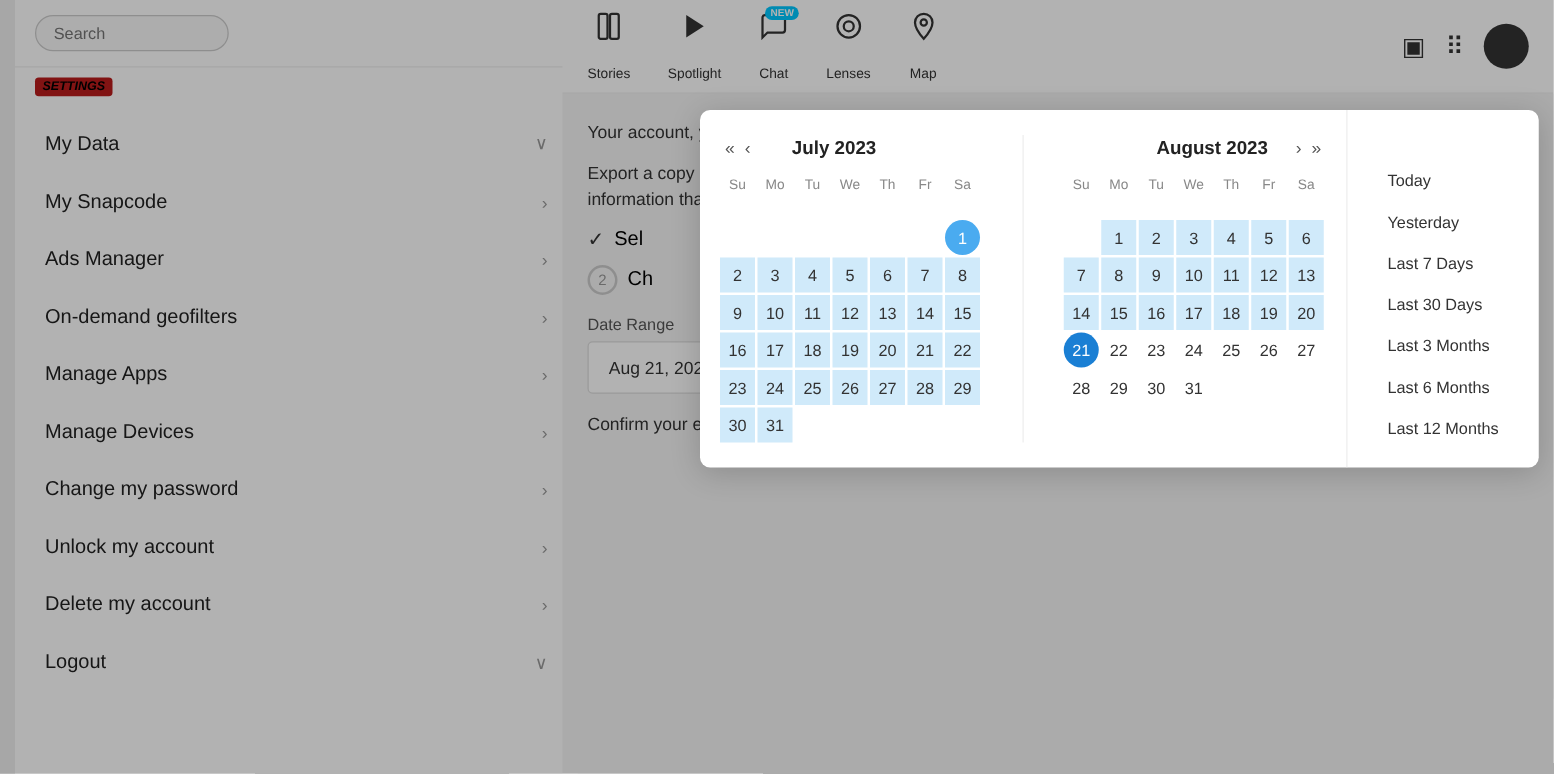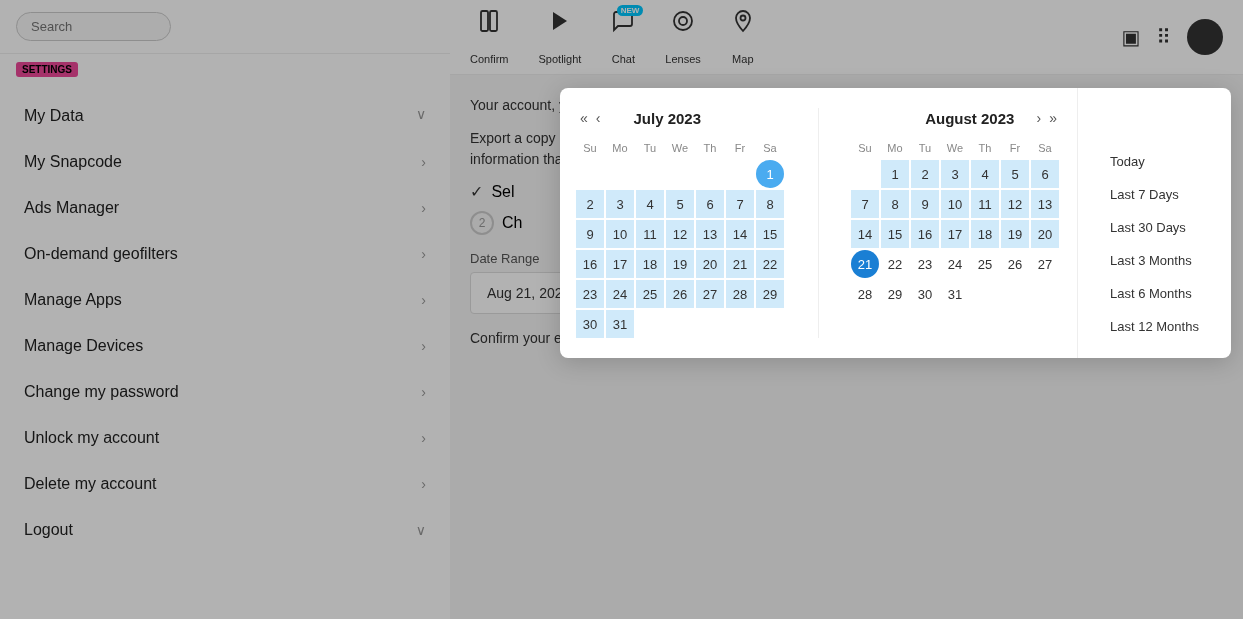--- a/index.html
+++ b/index.html
@@ -6,38 +6,38 @@
     body { font-family: -apple-system, BlinkMacSystemFont, 'Segoe UI', sans-serif; background: #f0f0f0; width: 1243px; height: 619px; overflow: hidden; position: relative; }
 
     
     .overlay {
       position: absolute; top: 0; left: 0; width: 100%; height: 100%;
       background: rgba(0,0,0,0.3); z-index: 10;
     }
 
     
     .sidebar {
-      position: absolute; top: 0; left: 0; width: 450px; height: 100%;
+      position: absolute; top: 0; left: 12px; width: 450px; height: 100%;
       background: #fff; z-index: 1;
     }
     .search-bar {
       padding: 12px 16px;
       border-bottom: 1px solid #eee;
     }
     .search-input {
       width: 155px; border: 1px solid #ccc; border-radius: 20px;
       padding: 6px 14px; font-size: 13px; outline: none; background: #f8f8f8;
     }
     .sidebar-logo {
       padding: 8px 16px;
       display: flex; align-items: center;
     }
     .logo-badge {
-      background: #ec4899; color: #000; font-size: 10px; font-weight: bold;
-      padding: 2px 6px; border-radius: 3px;
+      background: #b91c1c; color: #000; font-size: 10px; font-weight: bold;
+      padding: 2px 6px; border-radius: 3px; font-style: italic;
     }
     .sidebar-nav { padding: 8px 0; }
     .nav-item {
       display: flex; align-items: center; justify-content: space-between;
       padding: 14px 24px; cursor: pointer; font-size: 16px; color: #222;
       border-bottom: none;
       gap: 40px;
     }
     .nav-item .chevron { color: #999; font-size: 14px; }
     .nav-item.has-caret-up .chevron { transform: rotate(180deg); }
@@ -106,21 +106,21 @@
     }
     .calendar-month { min-width: 210px; }
     .cal-header {
       display: flex; align-items: center; justify-content: space-between;
       margin-bottom: 12px;
     }
     .cal-title { font-size: 15px; font-weight: 600; color: #222; text-align: center; flex: 1; }
     .cal-nav { color: #555; cursor: pointer; font-size: 14px; padding: 2px 4px; }
     .cal-weekdays {
       display: grid; grid-template-columns: repeat(7, 28px);
-      gap: 2px; margin-bottom: 4px;
+      gap: 2px; margin-bottom: 20px;
     }
     .weekday { text-align: center; font-size: 11px; color: #888; font-weight: 500; padding: 2px 0; }
     .cal-days {
       display: grid; grid-template-columns: repeat(7, 28px);
       gap: 2px;
     }
     .cal-day {
       width: 28px; height: 28px; display: flex; align-items: center; justify-content: center;
       font-size: 13px; color: #333; border-radius: 50%; cursor: pointer;
     }
@@ -208,21 +208,21 @@
 </div>
 
 <div class="top-nav">
   <div class="nav-icons">
 
     <div class="nav-icon-item">
       <svg viewBox="0 0 24 24" fill="none" stroke="currentColor" stroke-width="1.8">
         <rect x="4" y="2" width="7" height="20" rx="1.5"></rect>
         <rect x="13" y="2" width="7" height="20" rx="1.5"></rect>
       </svg>
-      <span>Confirm</span>
+      <span>Stories</span>
     </div>
 
     <div class="nav-icon-item">
       <svg viewBox="0 0 24 24" fill="none" stroke="currentColor" stroke-width="1.8">
         <polygon points="5,3 19,12 5,21" fill="currentColor" stroke="none"></polygon>
       </svg>
       <span>Spotlight</span>
     </div>
 
     <div class="nav-icon-item">
@@ -401,19 +401,20 @@
           <div class="cal-day">29</div>
           <div class="cal-day">30</div>
           <div class="cal-day">31</div>
         </div>
     </div>
   </div>
   <div class="cal-separator"></div>
 
   <div class="quick-options" id="quick-options">
       <div class="quick-option">Today</div>
+      <div class="quick-option">Yesterday</div>
       <div class="quick-option">Last 7 Days</div>
       <div class="quick-option">Last 30 Days</div>
       <div class="quick-option">Last 3 Months</div>
       <div class="quick-option">Last 6 Months</div>
       <div class="quick-option active">Last 12 Months</div>
     </div>
 </div>
 
 </body></html>

